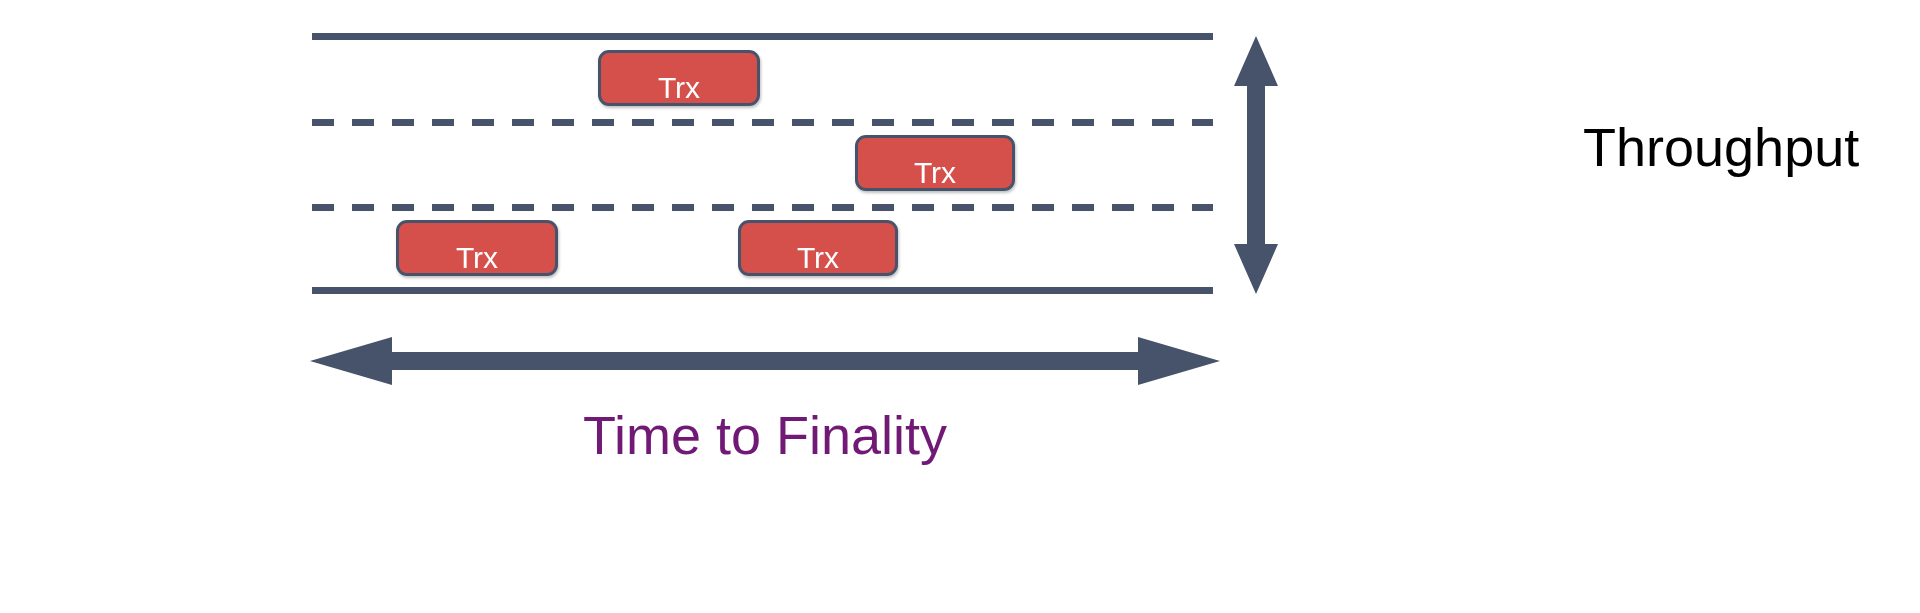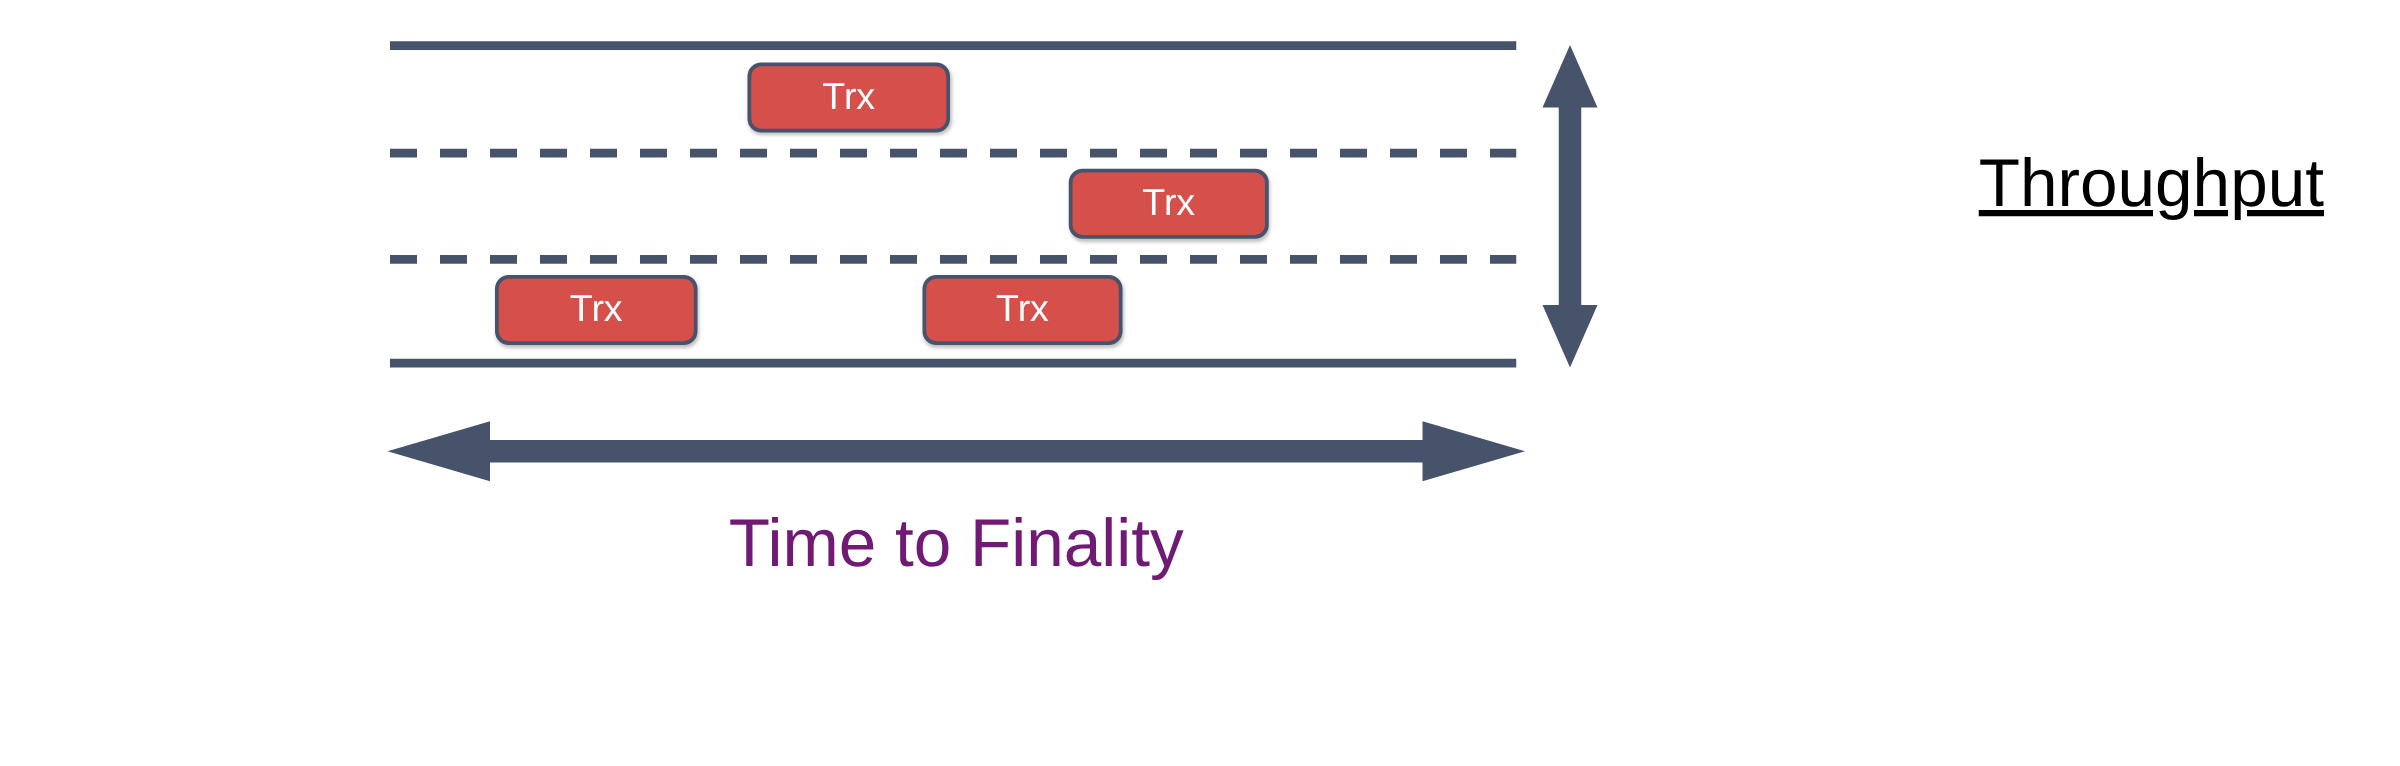--- a/index.html
+++ b/index.html
@@ -48,42 +48,41 @@
   .trx-box {
     position: absolute;
     box-sizing: border-box;
     background: #D5504B;
     border: 3px solid #46536B;
     border-radius: 11px;
     color: #ffffff;
     font-size: 30px;
     line-height: 1;
     display: flex;
-    align-items: center;
+    align-items: flex-end;
     justify-content: center;
     box-shadow: 1px 2px 3px rgba(0,0,0,0.25);
   }
 
   
   #throughput-arrow {
     position: absolute;
     left: 1225px;
     top: 36px;
     width: 62px;
     height: 258px;
   }
   #throughput-label {
     position: absolute;
     left: 1583px;
     top: 120px;
     font-size: 54px;
     color: #000000;
     white-space: nowrap;
     line-height: 1;
-    text-decoration: underline;
   }
 
   
   #time-arrow {
     position: absolute;
     left: 310px;
     top: 330px;
     width: 910px;
     height: 62px;
   }

